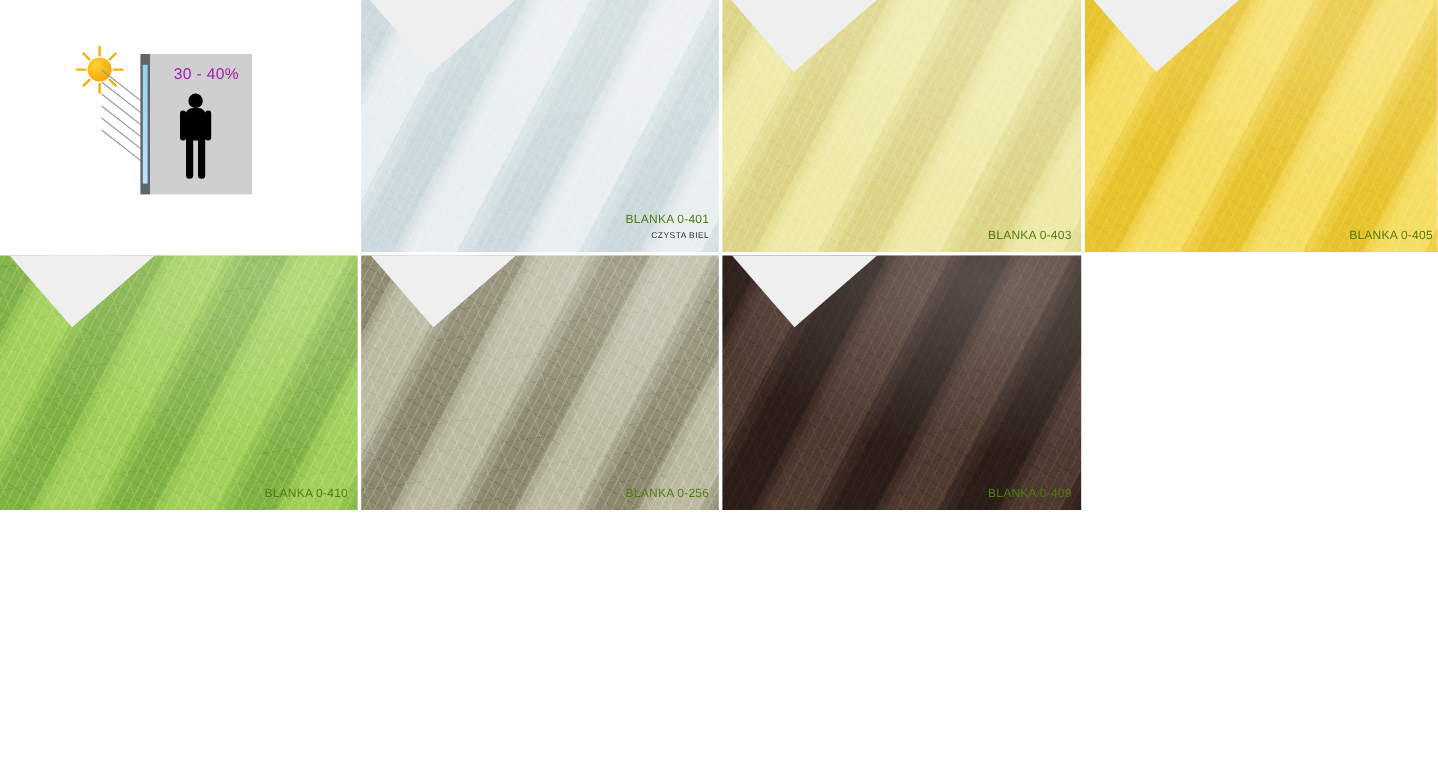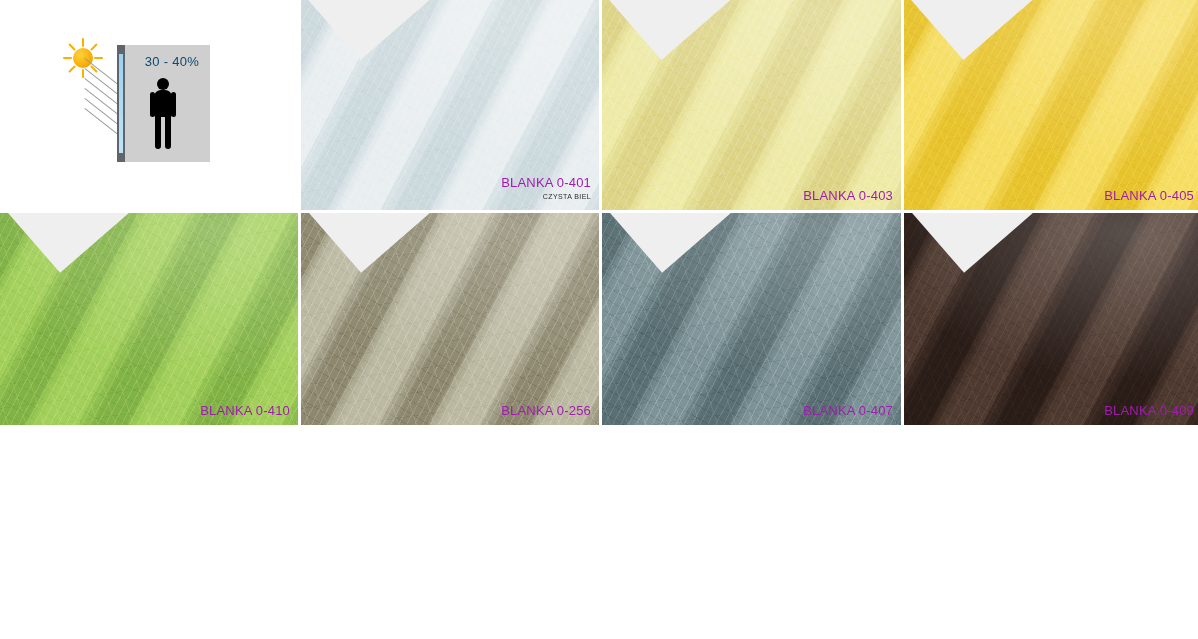--- a/index.html
+++ b/index.html
@@ -30,21 +30,21 @@
   .glass-frame{
     position:absolute;left:62px;top:15px;width:8px;height:117px;
     background:#5f666b;
   }
   .glass{
     position:absolute;left:64px;top:24px;width:4px;height:99px;
     background:linear-gradient(180deg,#9ad2ef,#bfe4f7);
   }
   .pct{
     position:absolute;left:78px;top:24px;width:78px;
-    text-align:center;font-size:13px;color:#0c4a6e;
+    text-align:center;font-size:13px;color:#a21caf;
     font-family:"Liberation Sans","DejaVu Sans",sans-serif;
     letter-spacing:.3px;
   }
 
   
   .person{position:absolute;left:95px;top:48px;width:26px;height:72px;}
   .person .head{
     position:absolute;left:7px;top:0;width:12px;height:12px;
     border-radius:50%;background:#000;
   }
@@ -97,21 +97,21 @@
     position:absolute;left:-6%;top:-14%;width:62%;height:56%;
     background:#efefef;
     transform:rotate(-41deg);transform-origin:0 0;
   }
 
   .label{
     position:absolute;right:8px;bottom:10px;text-align:right;
     line-height:1.05;z-index:6;
   }
   .label .code{
-    font-size:13px;color:#a21caf;letter-spacing:.2px;white-space:nowrap;
+    font-size:10px;color:#4d7c0f;letter-spacing:.2px;white-space:nowrap;
     font-family:"Liberation Sans","DejaVu Sans",sans-serif;
   }
   .label .sub{
     display:block;font-size:7px;color:#2a2a2a;letter-spacing:.4px;
     margin-top:2px;white-space:nowrap;
   }
   .label.low{bottom:6px;padding-left:44px;}
   .empty{background:#ffffff;}
 </style>
 </head>
@@ -226,33 +226,20 @@
         <div class="crinkle"></div>
         <div class="sheen"></div>
       </div>
       <div class="corner"></div>
     </div>
     <div class="label low">
       <span class="code">BLANKA 0-256</span>
     </div>
   </div>
 
-  <div class="cell">
-    <div class="swatch">
-      <div class="fabric">
-        <div class="pleats" style="background:repeating-linear-gradient(118deg,#7d9397 0px,#7d9397 34px,#6f8589 34px,#647a7e 44px,#5a6f73 48px,#5a6f73 76px,#6d8387 80px,#7d9397 90px);"></div>
-        <div class="crinkle"></div>
-        <div class="sheen"></div>
-      </div>
-      <div class="corner"></div>
-    </div>
-    <div class="label low">
-      <span class="code">BLANKA 0-407</span>
-    </div>
-  </div>
 
   <div class="cell">
     <div class="swatch">
       <div class="fabric">
         <div class="pleats" style="background:repeating-linear-gradient(118deg,#4e3a30 0px,#4e3a30 34px,#3d2c24 34px,#33241e 44px,#2a1d18 48px,#2a1d18 76px,#3b2a22 80px,#4e3a30 90px);"></div>
         <div class="crinkle"></div>
         <div class="sheen"></div>
       </div>
       <div class="corner"></div>
     </div>

